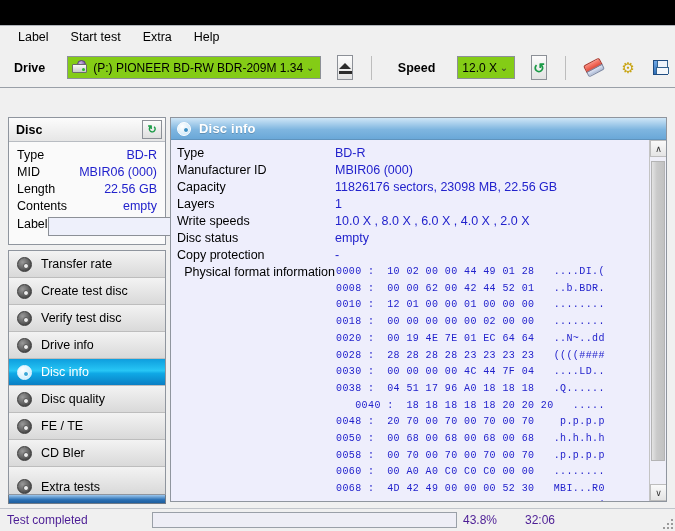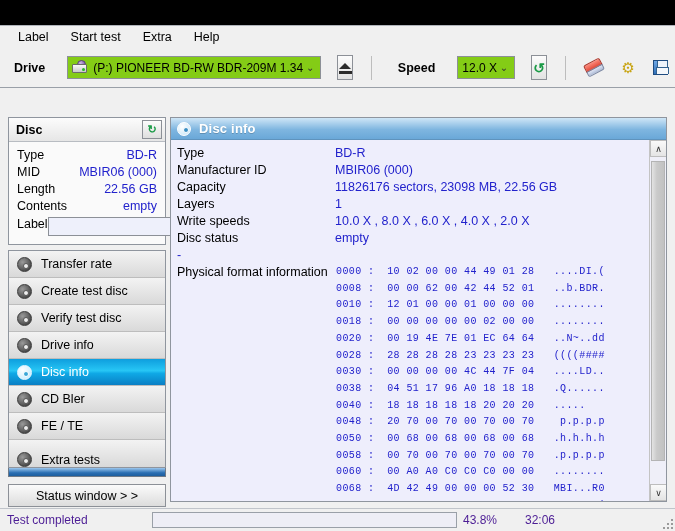--- a/index.html
+++ b/index.html
@@ -312,21 +312,21 @@
     padding: 5px 0 0 6px;
     overflow: hidden;
   }
   .irow {
     display: flex;
     font-size: 12.5px;
     line-height: 17px;
   }
   .irow .ik { width: 158px; color: #000; flex: 0 0 158px; }
   .irow .iv { color: #2222cc; }
-  .hexwrap { position: relative; }
+  .hexwrap { position: relative; text-align: right; }
   .hexline {
     font-family: "Liberation Mono", "DejaVu Sans Mono", monospace;
     font-size: 10px;
     line-height: 16.7px;
     color: #2222cc;
     letter-spacing: .4px;
     white-space: pre;
     margin-left: 1px;
   }
 
@@ -486,25 +486,29 @@
         <div class="navitem">
           <span class="nav-ico"></span>
           <span>Drive info</span>
         </div>
         <div class="navitem active">
           <span class="nav-ico"></span>
           <span>Disc info</span>
         </div>
         <div class="navitem">
           <span class="nav-ico"></span>
+          <span>Disc quality</span>
+        </div>
+        <div class="navitem">
+          <span class="nav-ico"></span>
+          <span>FE / TE</span>
+        </div>
+        <div class="navitem">
+          <span class="nav-ico"></span>
           <span>CD Bler</span>
-        </div>
-        <div class="navitem">
-          <span class="nav-ico"></span>
-          <span>FE / TE</span>
         </div>
         <div class="navitem">
           <span class="nav-ico"></span>
           <span>Extra tests</span>
         </div>
       </div>
 
       <div class="sb-strip"></div>
 
       <div class="status-btn">Status window &gt; &gt;</div>
@@ -535,20 +539,21 @@
         </div>
         <div class="irow">
           <span class="ik">Write speeds</span>
           <span class="iv">10.0 X , 8.0 X , 6.0 X , 4.0 X , 2.0 X</span>
         </div>
         <div class="irow">
           <span class="ik">Disc status</span>
           <span class="iv">empty</span>
         </div>
         <div class="irow">
+          <span class="ik">Copy protection</span>
           <span class="iv">-</span>
         </div>
 
         <div class="irow hexwrap">
           <span class="ik">Physical format information</span>
           <span>
             <div class="hexline">0000 :  10 02 00 00 44 49 01 28   ....DI.(</div>
             <div class="hexline">0008 :  00 00 62 00 42 44 52 01   ..b.BDR.</div>
             <div class="hexline">0010 :  12 01 00 00 01 00 00 00   ........</div>
             <div class="hexline">0018 :  00 00 00 00 00 02 00 00   ........</div>

